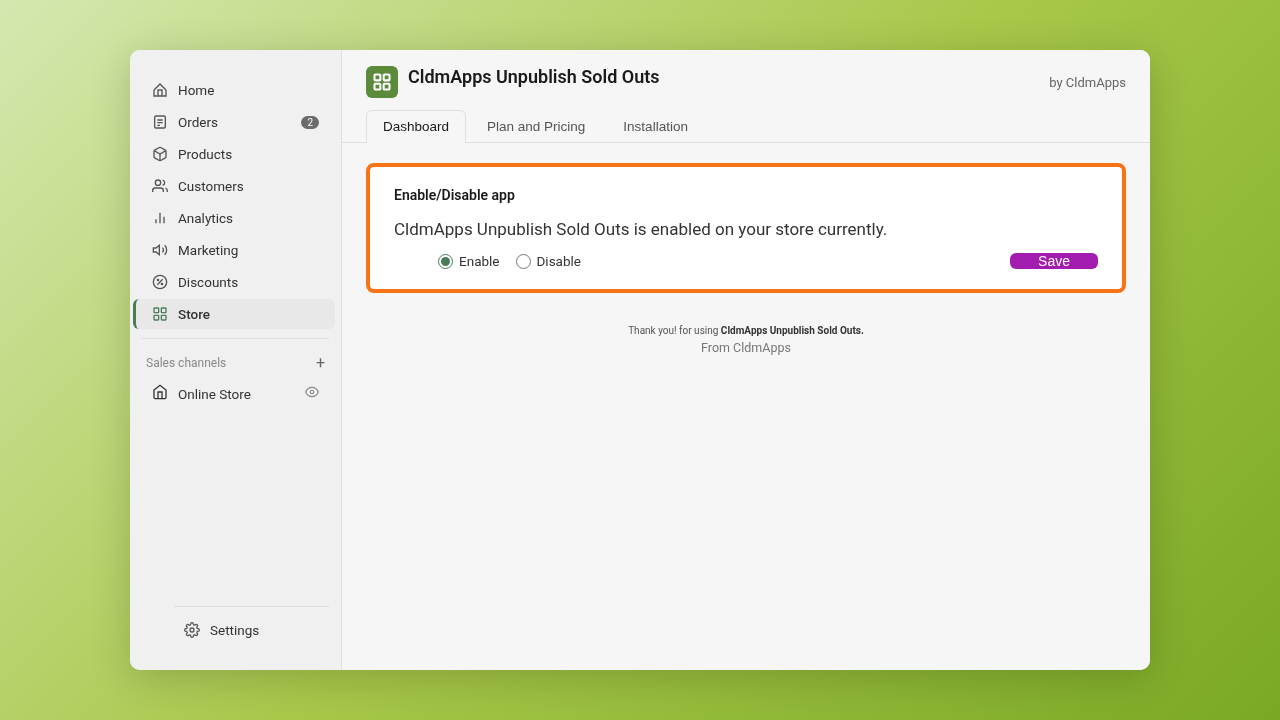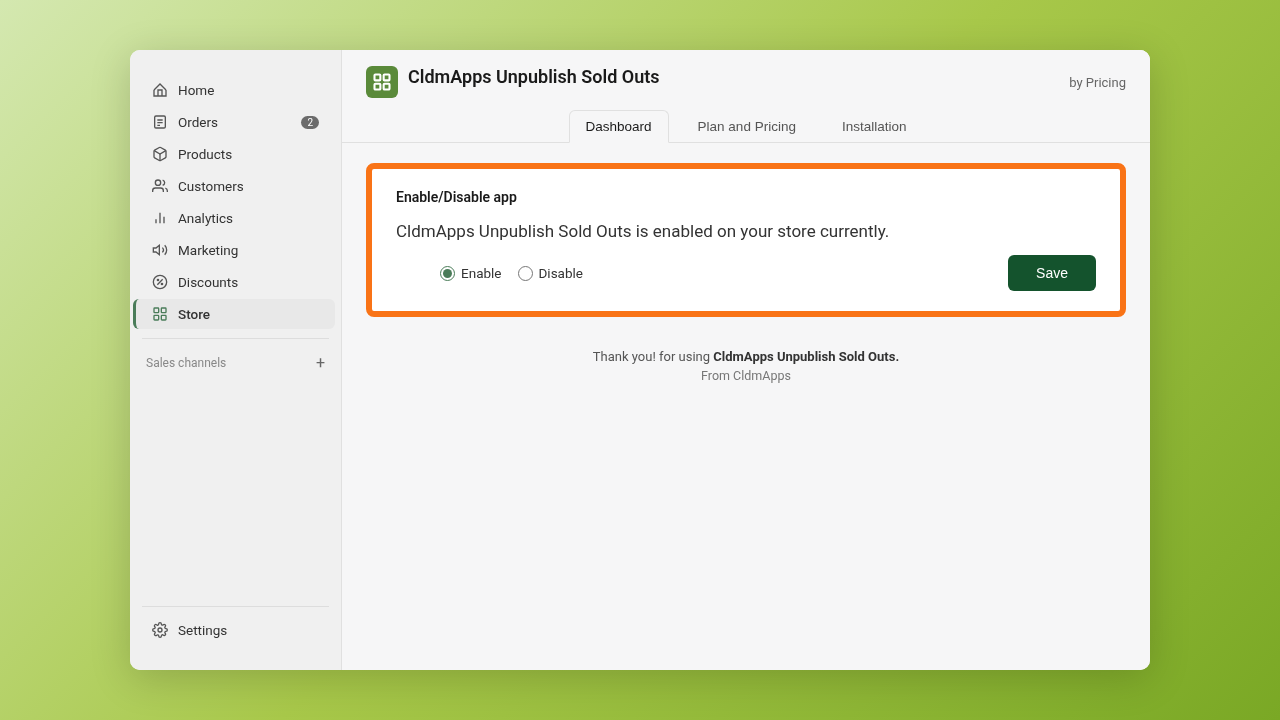--- a/index.html
+++ b/index.html
@@ -84,20 +84,21 @@
       align-items: center;
       justify-content: space-between;
     }
     .sidebar-section-label .add-icon {
       cursor: pointer;
       color: #666;
       font-size: 16px;
     }
     .sidebar-bottom {
       margin-top: auto;
+      margin-left: 32px;
     }
     .online-store-item {
       display: flex;
       align-items: center;
       gap: 10px;
       padding: 7px 16px;
       font-size: 13.5px;
       color: #333;
       cursor: pointer;
       margin: 1px 6px;
@@ -149,25 +150,24 @@
       font-size: 18px;
       font-weight: 600;
       color: #1a1a1a;
     }
     .app-author {
       font-size: 13px;
       color: #666;
     }
     .tabs-bar {
       display: flex;
-      gap: 12px;
+      gap: 4px;
       padding: 0 24px;
       border-bottom: 1px solid #e0e0e0;
       background: #f6f6f7;
-      justify-content: center;
     }
     .tab {
       padding: 8px 16px;
       font-size: 13.5px;
       color: #555;
       cursor: pointer;
       border: 1px solid transparent;
       border-radius: 6px 6px 0 0;
       background: transparent;
       margin-bottom: -1px;
@@ -179,21 +179,21 @@
       color: #1a1a1a;
       font-weight: 500;
     }
     .content-area {
       flex: 1;
       padding: 20px 24px;
       overflow-y: auto;
     }
     .card {
       background: white;
-      border: 6px solid #f97316;
+      border: 4px solid #f97316;
       border-radius: 8px;
       padding: 20px 24px;
       margin-bottom: 16px;
     }
     .card-title {
       font-size: 14px;
       font-weight: 600;
       color: #1a1a1a;
       margin-bottom: 16px;
     }
@@ -216,31 +216,31 @@
       color: #333;
       cursor: pointer;
     }
     .radio-input {
       width: 15px;
       height: 15px;
       cursor: pointer;
       accent-color: #4a7c59;
     }
     .save-btn {
-      background: #14532d;
+      background: #a21caf;
       color: white;
       border: none;
       border-radius: 6px;
-      padding: 10px 28px;
+      padding: 0 28px;
       font-size: 14px;
       font-weight: 500;
       cursor: pointer;
     }
     .footer-text {
-      font-size: 13px;
+      font-size: 10px;
       color: #555;
       text-align: center;
       width: 100%;
       padding: 16px 0 4px;
     }
     .footer-sub {
       font-size: 12.5px;
       color: #777;
       text-align: center;
       padding-bottom: 8px;
@@ -349,20 +349,37 @@
       <span>Store</span>
     </div>
 
     <div class="sidebar-divider"></div>
 
     <div class="sidebar-section-label">
       <span>Sales channels</span>
       <span class="add-icon">+</span>
     </div>
 
+    <div class="online-store-item">
+      <span class="icon">
+        <svg class="svg-icon" viewBox="0 0 24 24" fill="none" stroke="currentColor" stroke-width="2">
+          <path d="M3 9l9-7 9 7v11a2 2 0 01-2 2H5a2 2 0 01-2-2z"></path>
+          <polyline points="9 22 9 12 15 12 15 22"></polyline>
+        </svg>
+      </span>
+      <span>Online Store</span>
+      <div class="online-store-actions">
+        <span class="eye-btn">
+          <svg width="14" height="14" viewBox="0 0 24 24" fill="none" stroke="currentColor" stroke-width="2">
+            <path d="M1 12s4-8 11-8 11 8 11 8-4 8-11 8-11-8-11-8z"></path>
+            <circle cx="12" cy="12" r="3"></circle>
+          </svg>
+        </span>
+      </div>
+    </div>
 
     <div class="sidebar-bottom">
       <div class="sidebar-divider"></div>
       <div class="sidebar-item">
         <span class="icon">
           <svg class="svg-icon" viewBox="0 0 24 24" fill="none" stroke="currentColor" stroke-width="2">
             <circle cx="12" cy="12" r="3"></circle>
             <path d="M19.4 15a1.65 1.65 0 00.33 1.82l.06.06a2 2 0 010 2.83 2 2 0 01-2.83 0l-.06-.06a1.65 1.65 0 00-1.82-.33 1.65 1.65 0 00-1 1.51V21a2 2 0 01-4 0v-.09A1.65 1.65 0 009 19.4a1.65 1.65 0 00-1.82.33l-.06.06a2 2 0 01-2.83-2.83l.06-.06A1.65 1.65 0 004.68 15a1.65 1.65 0 00-1.51-1H3a2 2 0 010-4h.09A1.65 1.65 0 004.6 9a1.65 1.65 0 00-.33-1.82l-.06-.06a2 2 0 012.83-2.83l.06.06A1.65 1.65 0 009 4.68a1.65 1.65 0 001-1.51V3a2 2 0 014 0v.09a1.65 1.65 0 001 1.51 1.65 1.65 0 001.82-.33l.06-.06a2 2 0 012.83 2.83l-.06.06A1.65 1.65 0 0019.4 9a1.65 1.65 0 001.51 1H21a2 2 0 010 4h-.09a1.65 1.65 0 00-1.51 1z"></path>
           </svg>
         </span>
@@ -378,21 +395,21 @@
         <div class="app-logo">
           <svg width="20" height="20" viewBox="0 0 24 24" fill="none" stroke="white" stroke-width="2.5">
             <rect x="3" y="3" width="7" height="7" rx="1"></rect>
             <rect x="14" y="3" width="7" height="7" rx="1"></rect>
             <rect x="3" y="14" width="7" height="7" rx="1"></rect>
             <rect x="14" y="14" width="7" height="7" rx="1"></rect>
           </svg>
         </div>
         <span class="app-title">CldmApps Unpublish Sold Outs</span>
       </div>
-      <span class="app-author">by Pricing</span>
+      <span class="app-author">by CldmApps</span>
     </div>
 
     <div class="tabs-bar">
       <button class="tab active">Dashboard</button>
       <button class="tab">Plan and Pricing</button>
       <button class="tab">Installation</button>
     </div>
 
     <div class="content-area">
 

